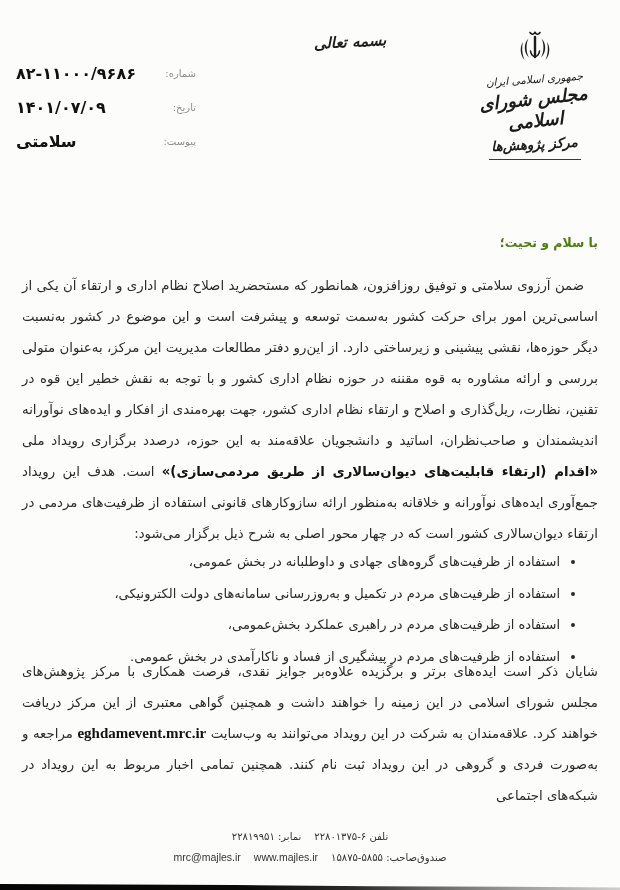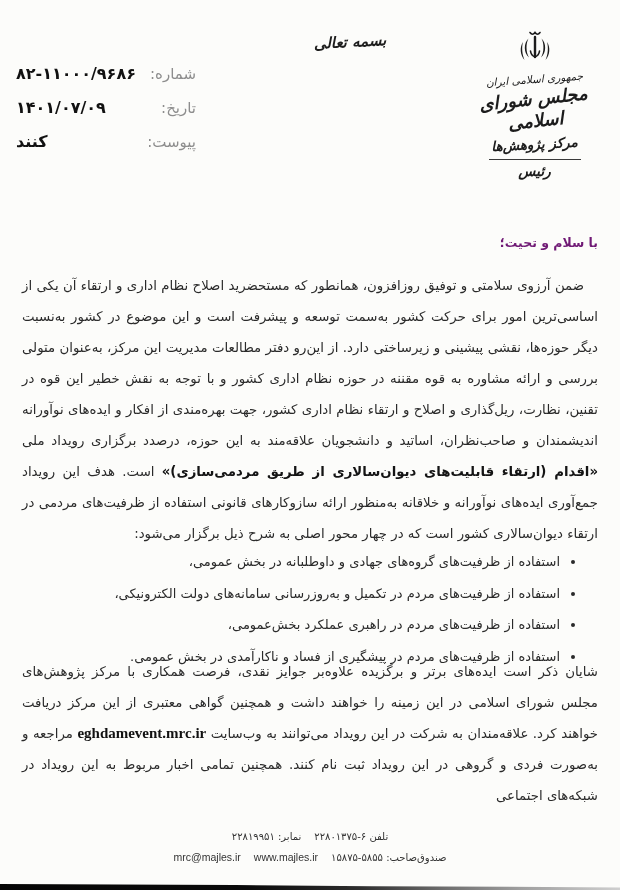--- a/index.html
+++ b/index.html
@@ -30,25 +30,25 @@
   .org-line1{font-size:10.5px;font-style:italic;transform:rotate(-4deg);margin-top:5px;}
   .org-line2{font-size:18px;font-weight:bold;font-style:italic;transform:rotate(-6deg);line-height:1.2;margin-top:3px;}
   .org-line3{font-size:13.5px;font-weight:bold;font-style:italic;transform:rotate(-3deg);margin-top:5px;}
   .org-divider{width:92px;border:0;border-top:1.2px solid #3a3a3a;margin:7px auto 3px auto;}
   .org-line4{font-size:14px;font-weight:bold;font-style:italic;}
   
   .meta-block{
     position:absolute;top:64px;left:16px;width:180px;
   }
   .meta-row{display:flex;justify-content:space-between;align-items:center;margin-bottom:15px;}
-  .meta-label{font-size:15px;color:#8d8d8d;}
+  .meta-label{font-size:10px;color:#8d8d8d;}
   .meta-value{font-size:16px;font-weight:bold;color:#111;}
   
   .recipient{position:absolute;top:196px;right:22px;font-size:13.5px;font-weight:bold;color:#161616;}
-  .salutation{position:absolute;top:235px;right:22px;font-size:12.5px;font-weight:bold;color:#701a75;text-align:center;}
+  .salutation{position:absolute;top:235px;right:22px;font-size:12.5px;font-weight:bold;color:#4d7c0f;text-align:center;}
   .para{position:absolute;right:22px;left:22px;text-align:justify;font-size:13.3px;line-height:31px;color:#2a2a2a;}
   .para-1{top:257px;text-indent:14px;}
   .para-2{top:643px;}
   .hl-bold{font-weight:bold;color:#141414;}
   .url-latin{font-family:"Liberation Serif","DejaVu Serif",serif;font-weight:bold;font-size:15px;color:#111;}
   .bullet-list{
     position:absolute;top:546px;right:42px;left:22px;
     margin:0;padding:0 18px 0 0;
     font-size:13px;line-height:31.5px;color:#2a2a2a;
     list-style:disc;
@@ -86,35 +86,34 @@
           <path d="M26.5 12.5 C31.5 17 31.5 27 26 31.5 C29.2 26 29.2 17.5 26.5 12.5 Z" fill="#1c1c1c" stroke="none"></path>
           <path d="M8 16 C4.5 21 5 29 9.5 34 C7 28.5 6.5 21 8 16 Z" fill="#1c1c1c" stroke="none"></path>
           <path d="M32 16 C35.5 21 35 29 30.5 34 C33 28.5 33.5 21 32 16 Z" fill="#1c1c1c" stroke="none"></path>
         </g>
       </svg>
     </span>
     <div class="org-line1">جمهوری اسلامی ایران</div>
     <div class="org-line2">مجلس شورای اسلامی</div>
     <div class="org-line3">مرکز پژوهش‌ها</div>
     <hr class="org-divider">
-    <div class="org-line4">رئیس</div>
   </div>
 
   <div class="meta-block">
     <div class="meta-row">
       <span class="meta-label">شماره:</span>
       <span class="meta-value" dir="ltr">۸۲-۱۱۰۰۰/۹۶۸۶</span>
     </div>
     <div class="meta-row">
       <span class="meta-label">تاریخ:</span>
       <span class="meta-value" dir="ltr">۱۴۰۱/۰۷/۰۹</span>
     </div>
     <div class="meta-row">
       <span class="meta-label">پیوست:</span>
-      <span class="meta-value">کنند</span>
+      <span class="meta-value">سلامتی</span>
     </div>
   </div>
 
   <div class="salutation">با سلام و تحیت؛</div>
 
   <p class="para para-1"><span>ضمن آرزوی سلامتی و توفیق روزافزون، همانطور که مستحضرید اصلاح نظام اداری و ارتقاء آن یکی از اساسی‌ترین امور برای حرکت کشور به‌سمت توسعه و پیشرفت است و این موضوع در کشور به‌نسبت دیگر حوزه‌ها، نقشی پیشینی و زیرساختی دارد. از این‌رو دفتر مطالعات مدیریت این مرکز، به‌عنوان متولی بررسی و ارائه مشاوره به قوه مقننه در حوزه نظام اداری کشور و با توجه به نقش خطیر این قوه در تقنین، نظارت، ریل‌گذاری و اصلاح و ارتقاء نظام اداری کشور، جهت بهره‌مندی از افکار و ایده‌های نوآورانه اندیشمندان و صاحب‌نظران، اساتید و دانشجویان علاقه‌مند به این حوزه، درصدد برگزاری رویداد ملی </span><span class="hl-bold">«اقدام (ارتقاء قابلیت‌های دیوان‌سالاری از طریق مردمی‌سازی)»</span><span> است. هدف این رویداد جمع‌آوری ایده‌های نوآورانه و خلاقانه به‌منظور ارائه سازوکارهای قانونی استفاده از ظرفیت‌های مردمی در ارتقاء دیوان‌سالاری کشور است که در چهار محور اصلی به شرح ذیل برگزار می‌شود:</span></p>
 
   <ul class="bullet-list">
     <li>استفاده از ظرفیت‌های گروه‌های جهادی و داوطلبانه در بخش عمومی،</li>
     <li>استفاده از ظرفیت‌های مردم در تکمیل و به‌روزرسانی سامانه‌های دولت الکترونیکی،</li>

